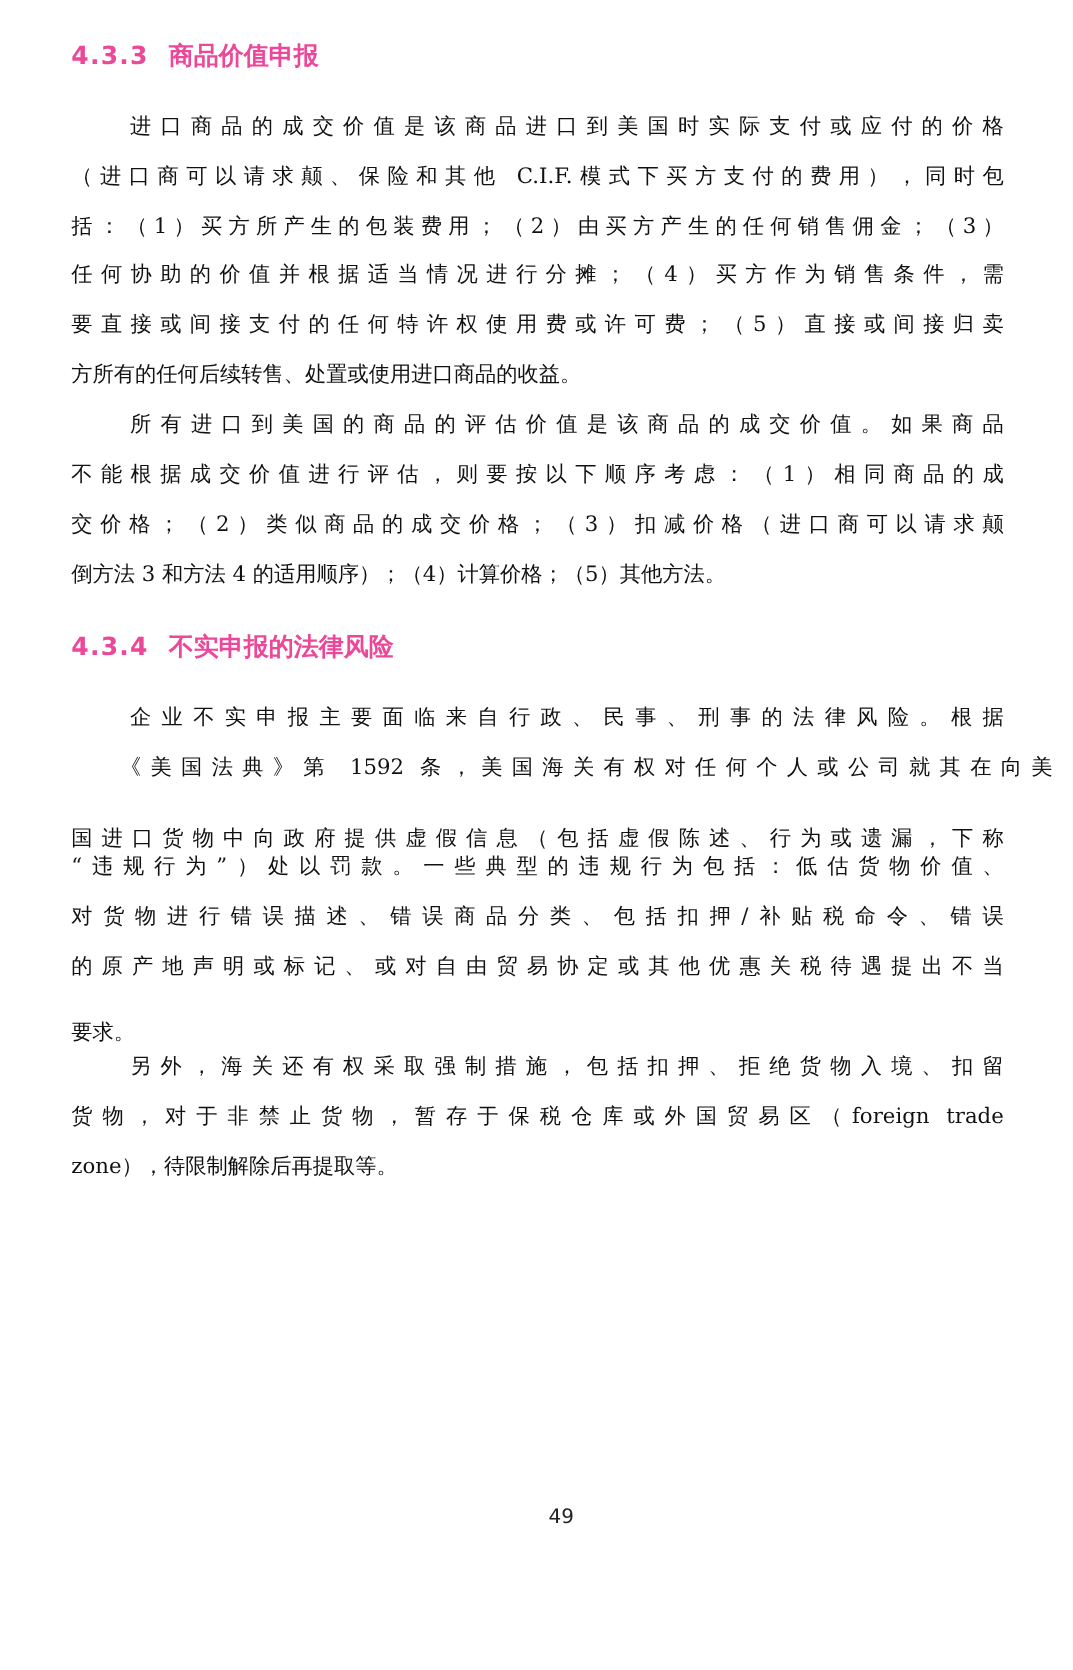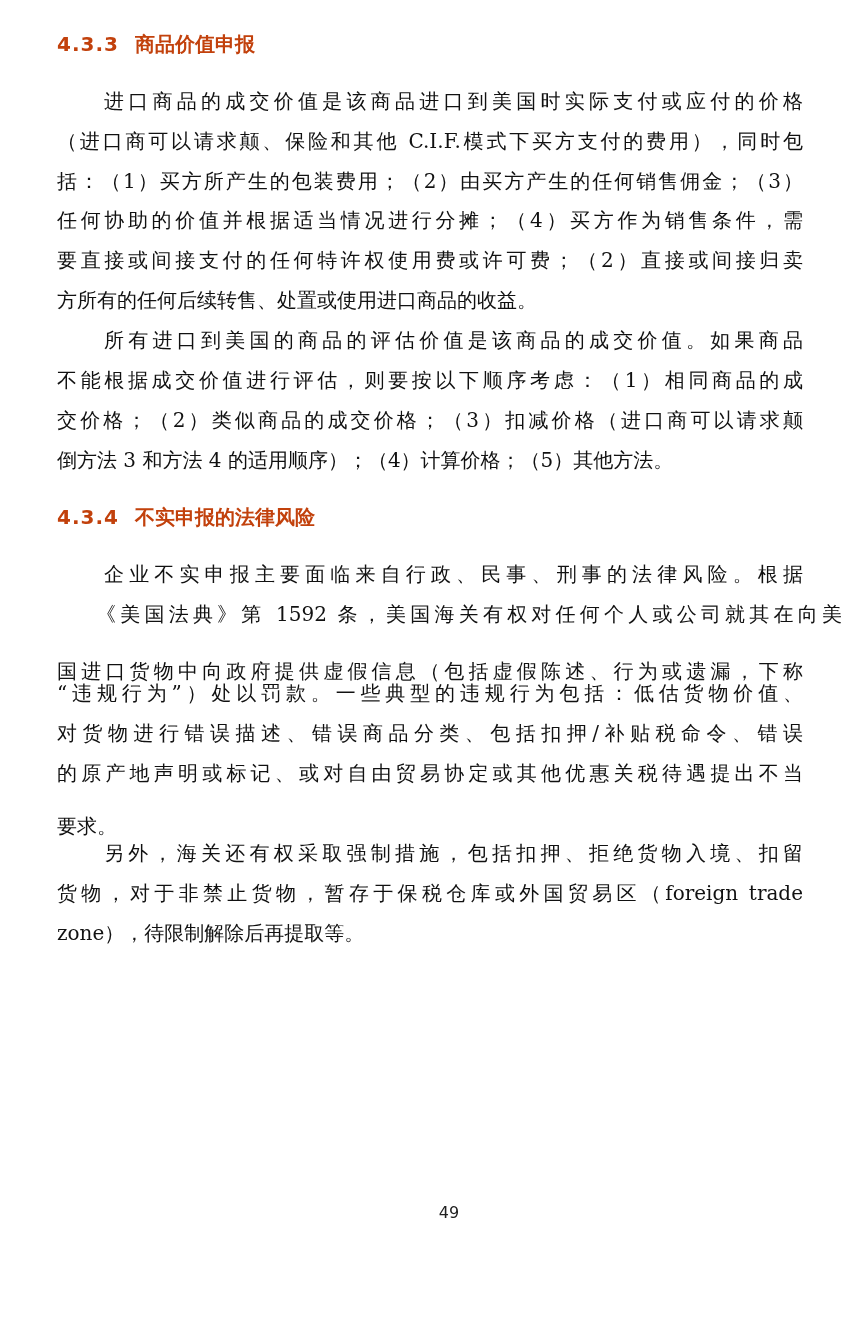--- a/index.html
+++ b/index.html
@@ -22,33 +22,33 @@
       width: 858px;
       height: 1336px;
     }
     .heading {
       position: absolute;
       left: 57px;
       font-family: "DejaVu Sans", "Liberation Sans", sans-serif;
       font-weight: bold;
       font-size: 20px;
       line-height: 28px;
-      color: #c2410c;
+      color: #ec4899;
       white-space: nowrap;
     }
     .heading .num {
       display: inline-block;
       letter-spacing: 1px;
       margin-right: 16px;
     }
     .line {
       position: absolute;
       left: 57px;
       width: 746px;
-      font-size: 20px;
+      font-size: 17px;
       line-height: 28px;
       height: 28px;
       white-space: nowrap;
       text-align: justify;
       text-align-last: justify;
       overflow: visible;
     }
     .line.indent {
       left: 104px;
       width: 699px;
@@ -74,21 +74,21 @@
 
   <div class="heading" style="top:30px;">
     <span class="num">4.3.3</span><span>商品价值申报</span>
   </div>
 
   <div>
     <div class="line indent" style="top:87px;">进口商品的成交价值是该商品进口到美国时实际支付或应付的价格</div>
     <div class="line" style="top:127px;">（进口商可以请求颠、保险和其他 C.I.F.模式下买方支付的费用），同时包</div>
     <div class="line" style="top:167px;">括：（1）买方所产生的包装费用；（2）由买方产生的任何销售佣金；（3）</div>
     <div class="line" style="top:206px;">任何协助的价值并根据适当情况进行分摊；（4）买方作为销售条件，需</div>
-    <div class="line" style="top:246px;">要直接或间接支付的任何特许权使用费或许可费；（2）直接或间接归卖</div>
+    <div class="line" style="top:246px;">要直接或间接支付的任何特许权使用费或许可费；（5）直接或间接归卖</div>
     <div class="line last" style="top:286px;">方所有的任何后续转售、处置或使用进口商品的收益。</div>
   </div>
 
   <div>
     <div class="line indent" style="top:326px;">所有进口到美国的商品的评估价值是该商品的成交价值。如果商品</div>
     <div class="line" style="top:366px;">不能根据成交价值进行评估，则要按以下顺序考虑：（1）相同商品的成</div>
     <div class="line" style="top:406px;">交价格；（2）类似商品的成交价格；（3）扣减价格（进口商可以请求颠</div>
     <div class="line last" style="top:446px;">倒方法 3 和方法 4 的适用顺序）；（4）计算价格；（5）其他方法。</div>
   </div>
 

